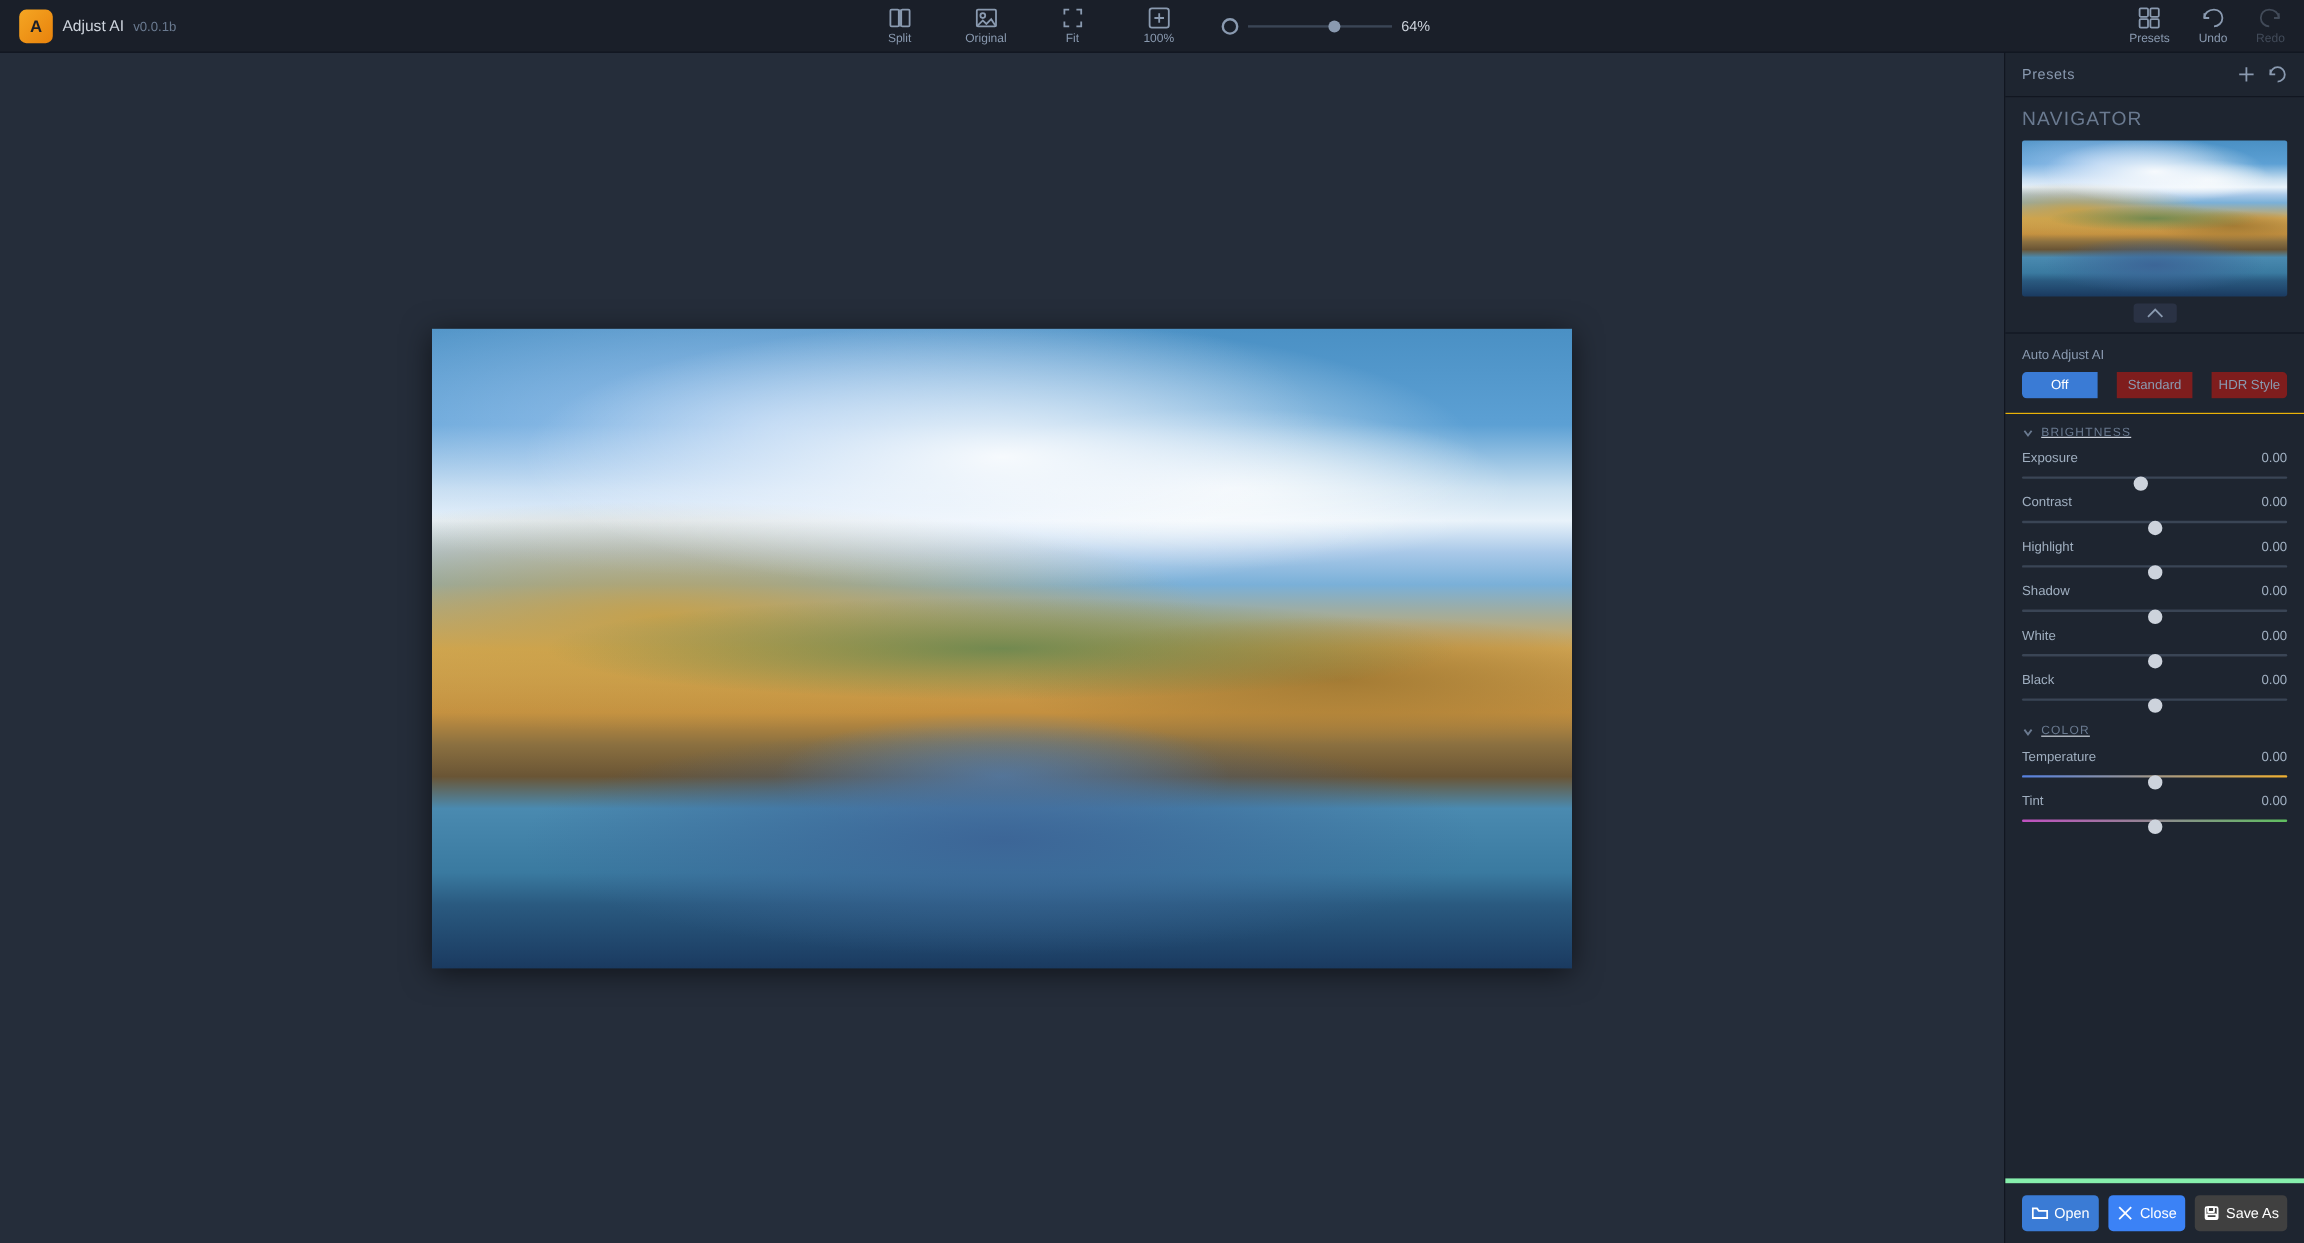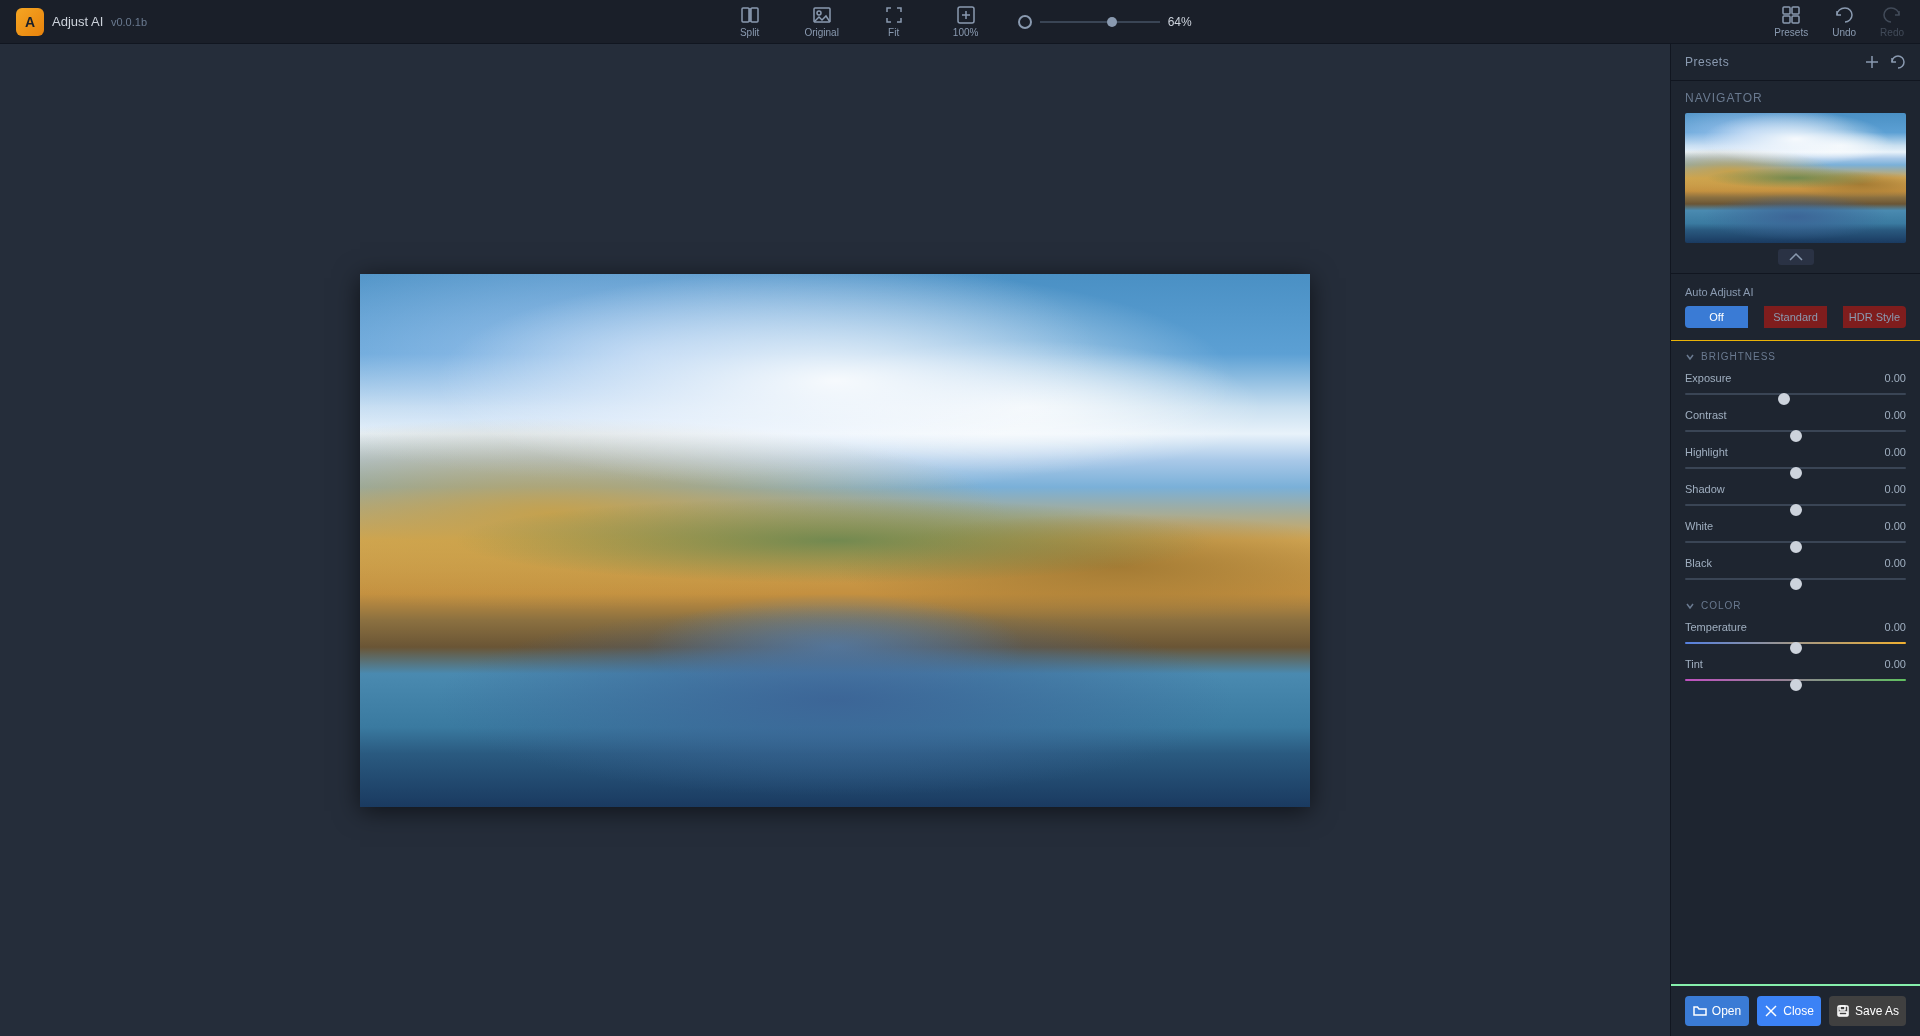--- a/index.html
+++ b/index.html
@@ -185,21 +185,21 @@
       justify-content: center;
     }
     .panel-icon-btn svg { width: 16px; height: 16px; }
 
     
     .navigator-section {
       padding: 10px 14px 8px;
       border-bottom: 1px solid #111620;
     }
     .section-label {
-      font-size: 12px;
+      font-size: 16px;
       color: #6a7a90;
       letter-spacing: 1px;
       text-transform: uppercase;
       margin-bottom: 8px;
     }
     .navigator-thumbnail {
       width: 100%;
       height: 130px;
       background: linear-gradient(180deg,
         #4a90c4 0%, #5ca0d4 15%,
@@ -288,20 +288,21 @@
       background: #7f1d1d;
       color: #8a9ab0;
     }
 
     
     .section-header {
       display: flex;
       align-items: center;
       gap: 6px;
       padding: 10px 14px 6px;
+      text-decoration: underline;
     }
     .section-header-label {
       font-size: 10px;
       color: #6a7a90;
       letter-spacing: 1px;
       text-transform: uppercase;
     }
     .chevron-icon {
       width: 10px;
       height: 10px;
@@ -354,21 +355,21 @@
       margin-top: -1px;
     }
     
     .slider-exposure .slider-thumb { left: 45%; }
 
     
     .bottom-buttons {
       padding: 10px 14px;
       display: flex;
       gap: 8px;
-      border-top: 2px solid #86efac;
+      border-top: 4px solid #86efac;
       flex-shrink: 0;
       justify-content: flex-end;
     }
     .btn-open {
       flex: 1;
       background: #3a7bd5;
       color: #fff;
       border: none;
       border-radius: 4px;
       padding: 8px 0;

